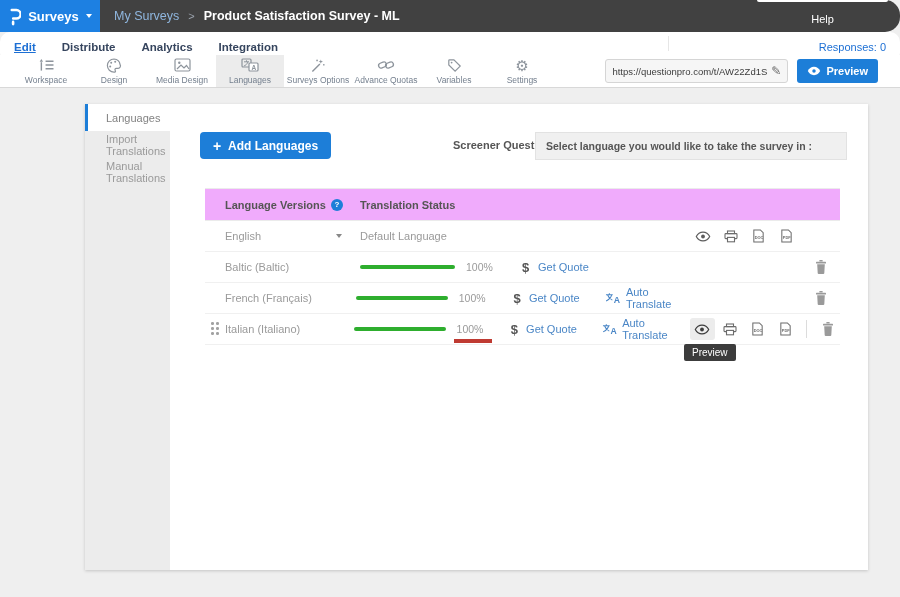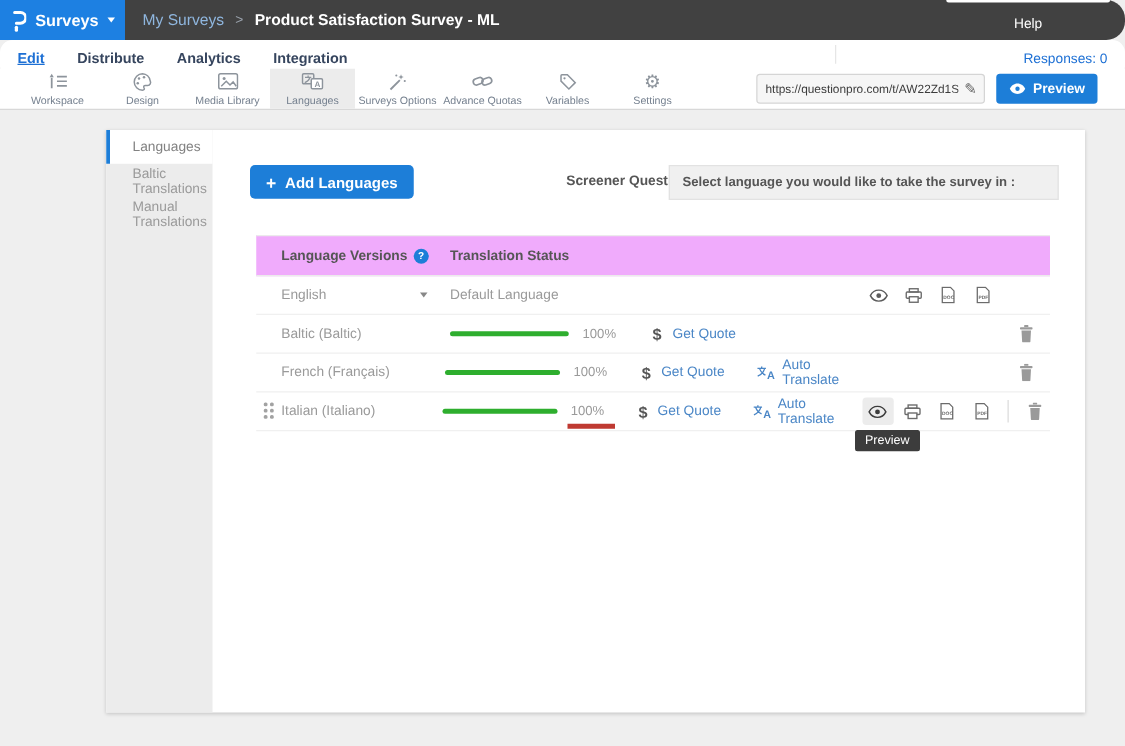--- a/index.html
+++ b/index.html
@@ -159,21 +159,21 @@
     <span class="t-label">Design</span>
   </div>
   <div class="tool-item">
     <span class="tool-icon">
         <svg width="17" height="14" viewBox="0 0 17 14">
           <rect x="1" y="1" width="15" height="12" rx="1.5" fill="none" stroke="#8d949c" stroke-width="1.2"></rect>
           <circle cx="5.3" cy="4.8" r="1.2" fill="#8d949c"></circle>
           <path d="M3 11l4-4 3 3 2.5-2.5L15 11" fill="none" stroke="#8d949c" stroke-width="1.2"></path>
         </svg>
       </span>
-    <span class="t-label">Media Library</span>
+    <span class="t-label">Media Design</span>
   </div>
   <div class="tool-item active">
     <span class="tool-icon">
         <svg width="18" height="14" viewBox="0 0 18 14">
           <rect x="1" y="1" width="9" height="8" rx="1" fill="none" stroke="#8d949c" stroke-width="1.2"></rect>
           <path d="M3 3.8h5M5.5 2.3v1.5M7 3.8c-.6 2-2.4 3.6-4.2 4.3" fill="none" stroke="#8d949c" stroke-width="1"></path>
           <rect x="8" y="5" width="9" height="8" rx="1" fill="#fff" stroke="#8d949c" stroke-width="1.2"></rect>
           <text x="10.6" y="11.6" font-size="6.5" font-weight="bold" fill="#8d949c">A</text>
         </svg>
       </span>
@@ -225,21 +225,21 @@
           <circle cx="8" cy="6" r="2.1" fill="#1d7ed8"></circle>
         </svg>
       <span>Preview</span>
     </button>
   </div>
 </div>
 
 <div class="card">
   <div class="side">
     <div class="side-item active">Languages</div>
-    <div class="side-item">Baltic Translations</div>
+    <div class="side-item">Import Translations</div>
     <div class="side-item">Manual Translations</div>
   </div>
 
   <button class="add-btn">
     <span class="add-plus">+</span>
     <span>Add Languages</span>
   </button>
 
   <div class="screener-label">Screener Question :</div>
   <div class="screener-field">Select language you would like to take the survey in :</div>

